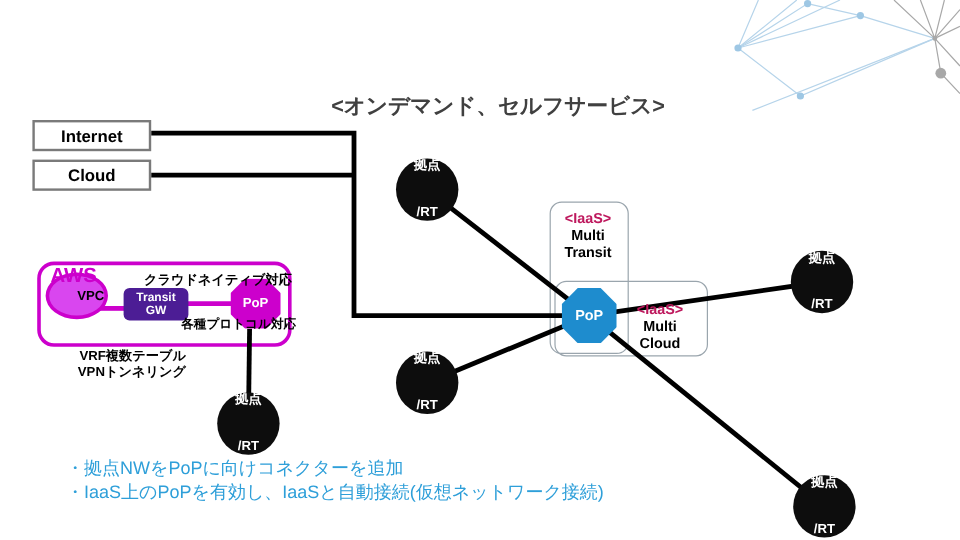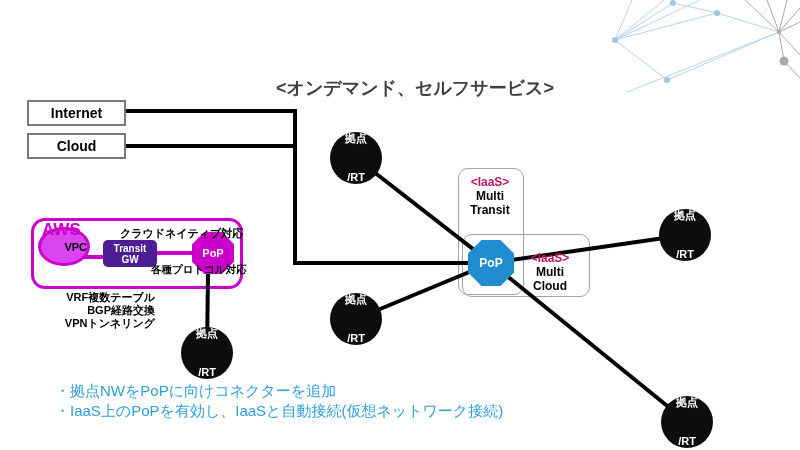--- a/index.html
+++ b/index.html
@@ -125,21 +125,20 @@
     <span>Transit</span>
     <span>GW</span>
   </div>
   <div class="abs oct pop-magenta">
     <span>PoP</span>
   </div>
   <div class="abs note" style="left:151px;top:263px;font-size:10.5px;">各種プロトコル対応</div>
 
   <div class="abs features">
     <div>VRF複数テーブル</div>
-    <div>BGP経路交換</div>
     <div>VPNトンネリング</div>
   </div>
 
   <div class="abs iaasbox iaas-region"></div>
   <div class="abs iaastext" style="left:458px;top:175px;width:64px;">
     <div class="iaastag">&lt;IaaS&gt;</div>
     <div>Multi</div>
     <div>Transit</div>
   </div>
   <div class="abs iaasbox iaas-cloud"></div>

